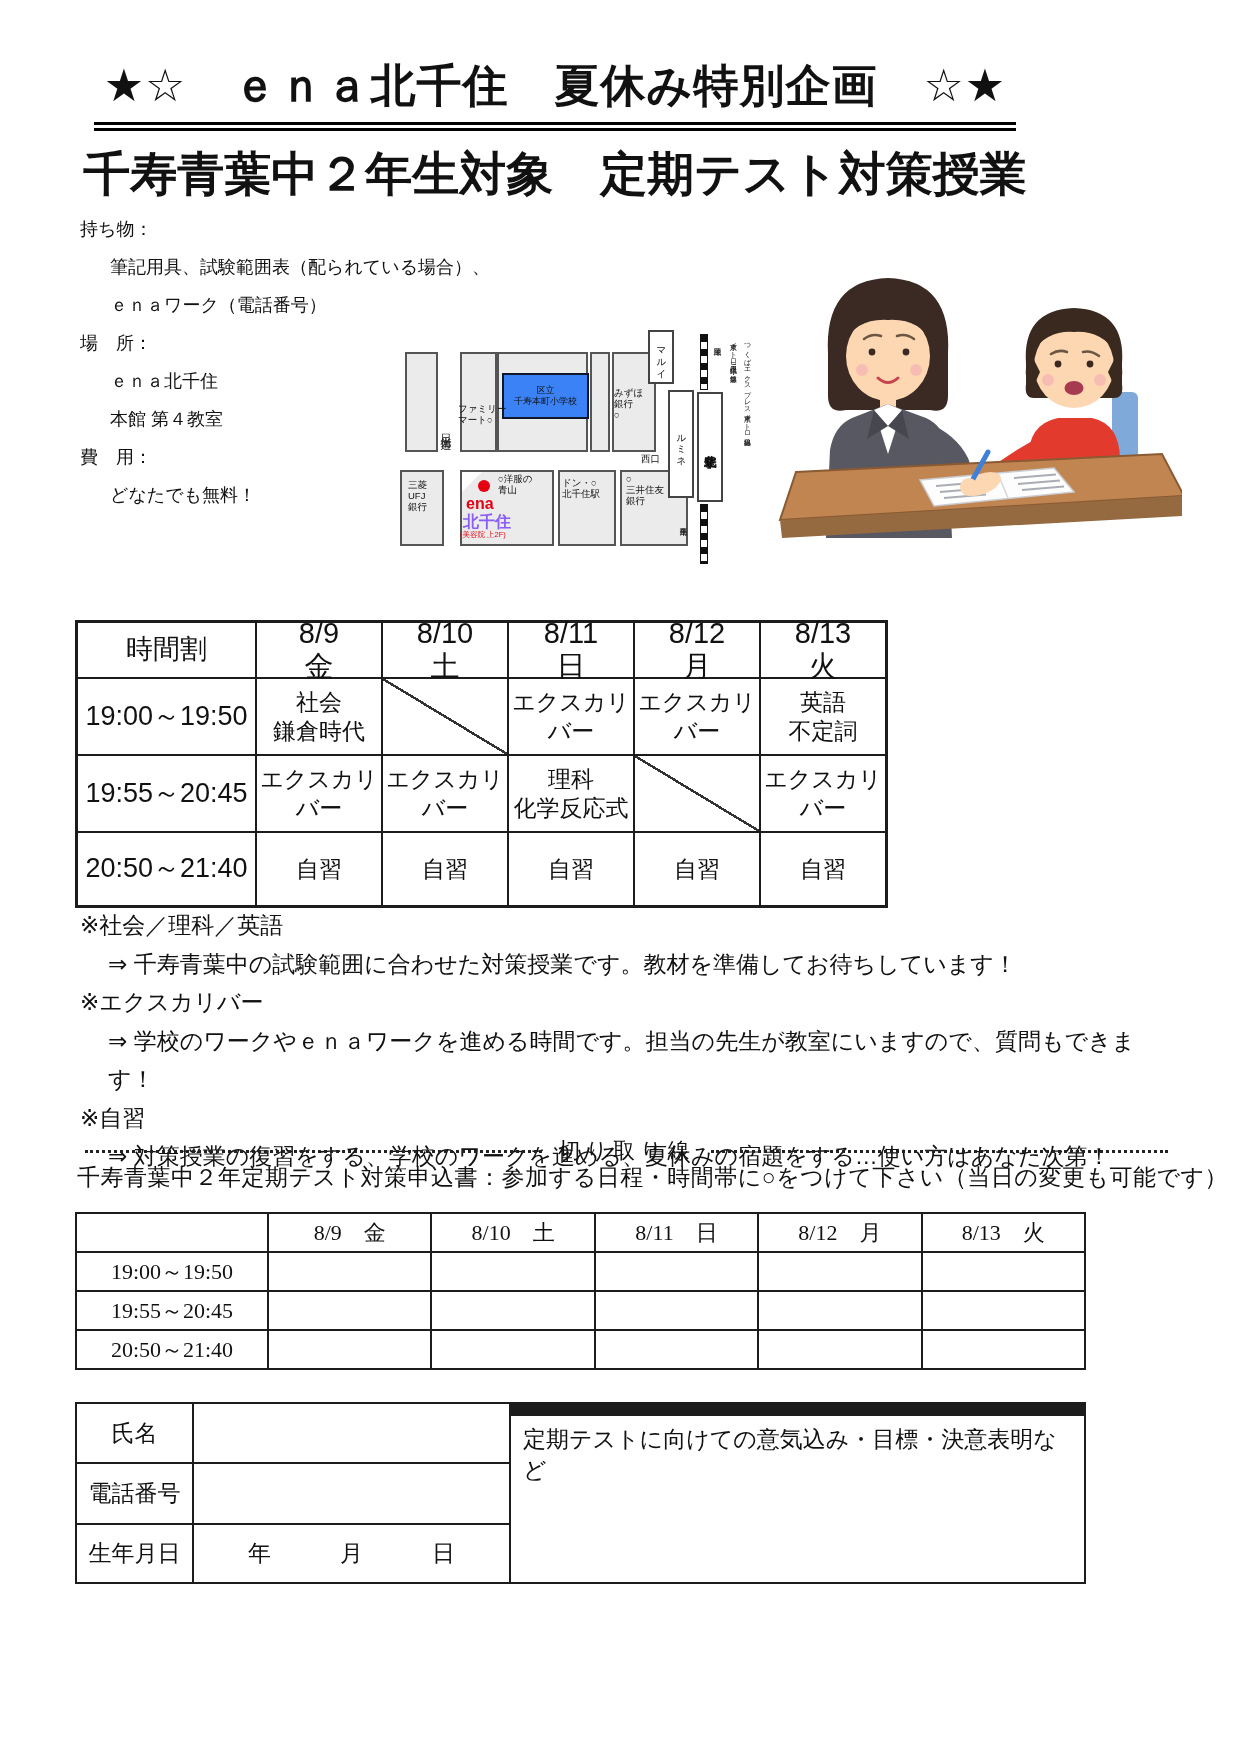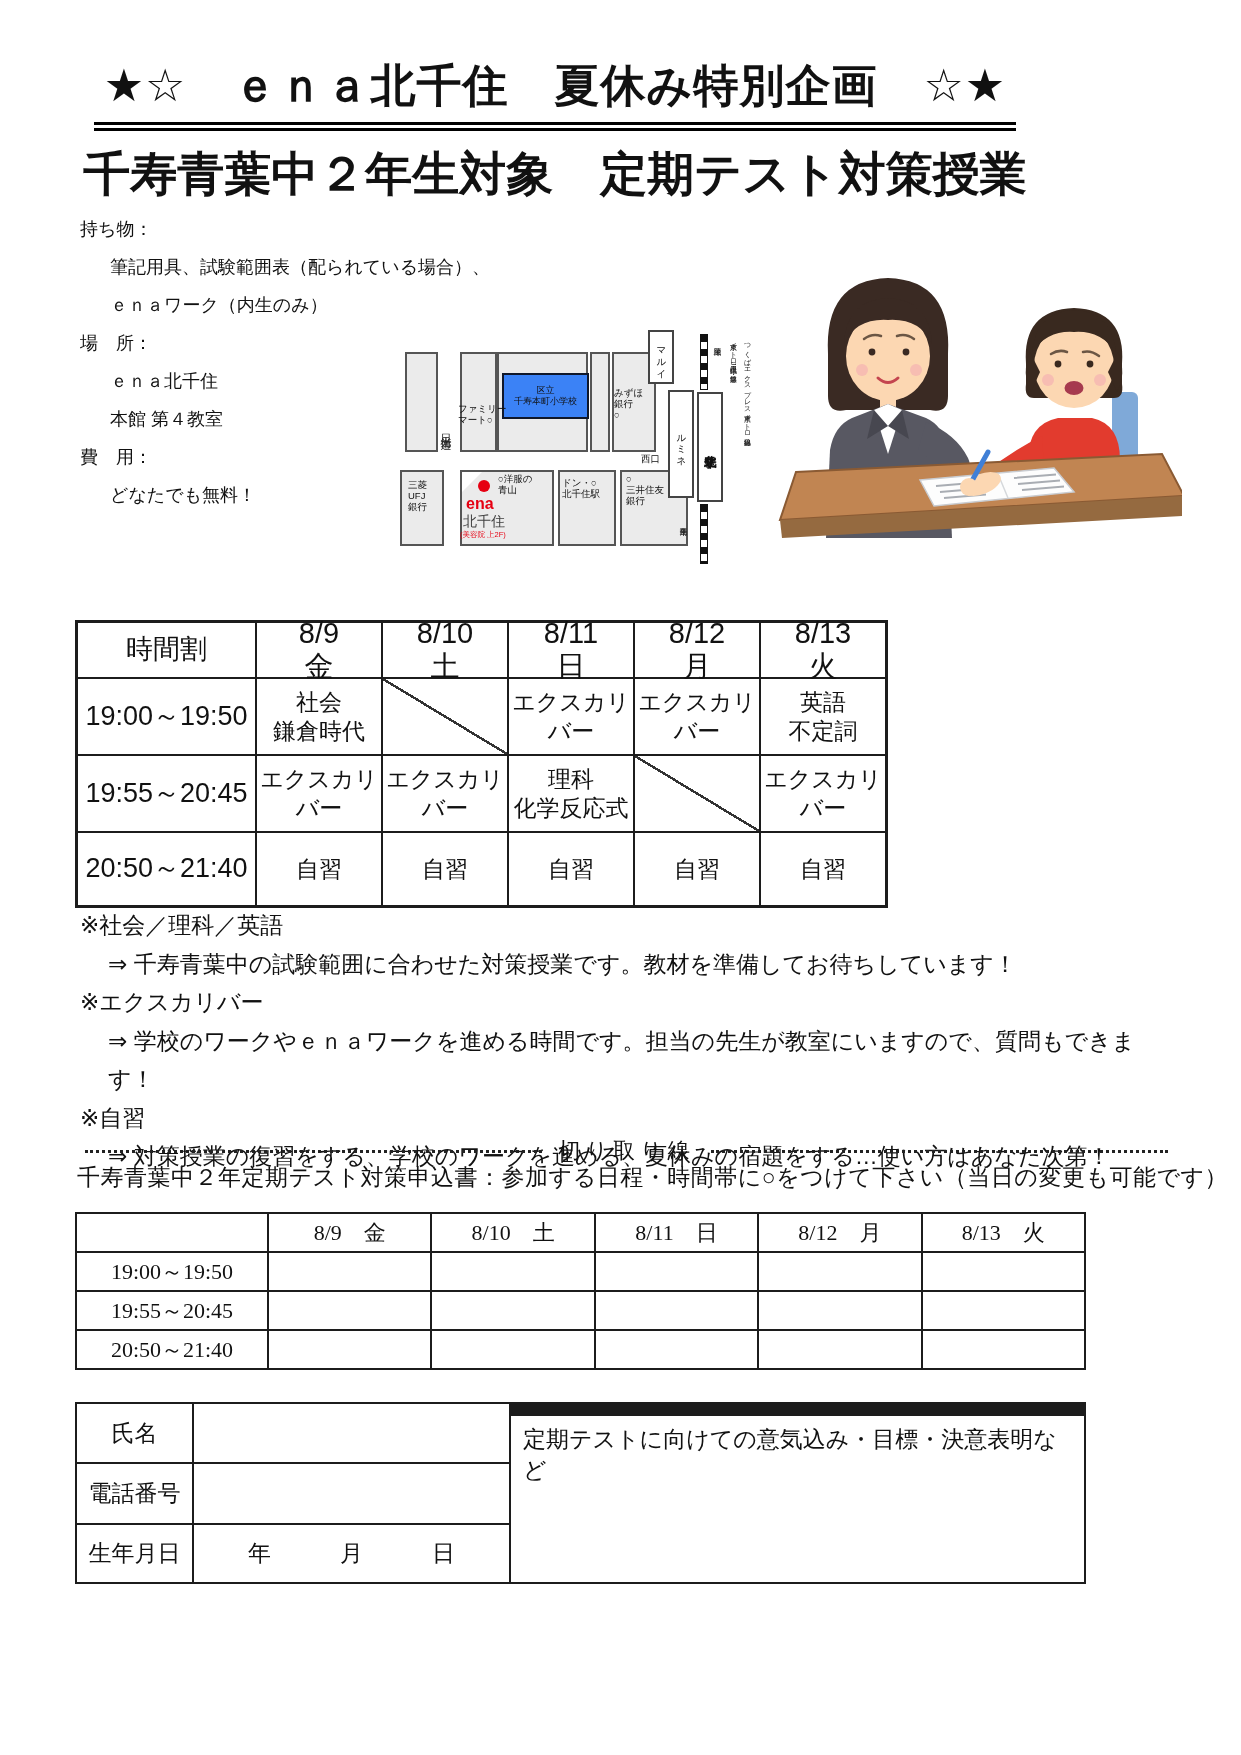--- a/index.html
+++ b/index.html
@@ -23,21 +23,21 @@
           display:flex;align-items:center;justify-content:center;text-align:center;margin-top:7px;}
   .whitebox{background:#fff;border:2px solid #444;display:flex;align-items:center;justify-content:center;}
   .vtext{writing-mode:vertical-rl;text-orientation:mixed;}
   .roadlbl{font-size:11px;letter-spacing:2px;color:#222;}
   .station{font-size:12px;font-weight:bold;letter-spacing:1px;}
   .rail{width:8px;background:repeating-linear-gradient(to bottom,#111 0 7px,#fff 7px 14px);border:1px solid #111;}
   .tiny{font-size:7.5px;color:#222;}
   .rail-name{font-size:7px;line-height:1;}
   .reddot{width:12px;height:12px;border-radius:50%;background:#e60012;z-index:4;}
   .ena-name{font-size:16px;font-weight:bold;color:#e60012;z-index:4;line-height:1;}
-  .ena-jp{font-size:14px;font-weight:normal;color:#404040;z-index:4;line-height:1;}
+  .ena-jp{font-size:16px;font-weight:bold;color:#8b5cf6;z-index:4;line-height:1;}
   .ena-note{font-size:7.5px;color:#e60012;z-index:4;line-height:1;}
   
   .illus{position:absolute;left:770px;top:226px;width:412px;height:312px;}
   
   .ttable{position:absolute;left:75px;top:620px;width:813px;display:grid;
           grid-template-columns:177px repeat(5,1fr);grid-template-rows:54px 75px 75px 72px;
           gap:2px;border:3px solid #1c1c1c;background:#1c1c1c;box-sizing:border-box;}
   .cell{background:#fff;display:flex;align-items:center;justify-content:center;
         text-align:center;font-size:23px;line-height:1.25;}
   .cell.time{font-size:27px;}
@@ -73,21 +73,21 @@
 <div class="page">
 
   <div class="header">
     <div class="title">★☆　ｅｎａ北千住　夏休み特別企画　☆★</div>
     <div class="subtitle">千寿青葉中２年生対象　定期テスト対策授業</div>
   </div>
 
   <div class="info">
     <div>持ち物：</div>
     <div class="indent">筆記用具、試験範囲表（配られている場合）、</div>
-    <div class="indent">ｅｎａワーク（内生のみ）</div>
+    <div class="indent">ｅｎａワーク（電話番号）</div>
     <div>場　所：</div>
     <div class="indent">ｅｎａ北千住</div>
     <div class="indent">本館 第４教室</div>
     <div>費　用：</div>
     <div class="indent">どなたでも無料！</div>
   </div>
 
   <div class="map">
     <div class="bld" style="left:5px;top:22px;width:33px;height:100px"></div>
     <div class="vtext roadlbl" style="left:38px;top:95px">日光街道</div>

